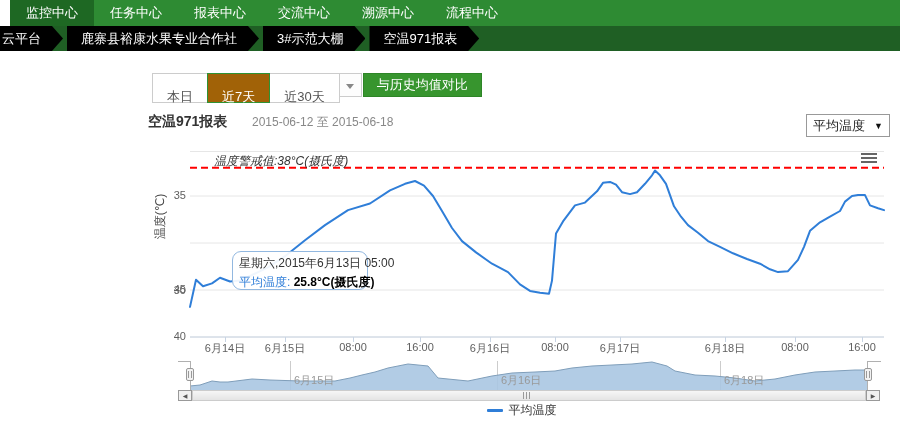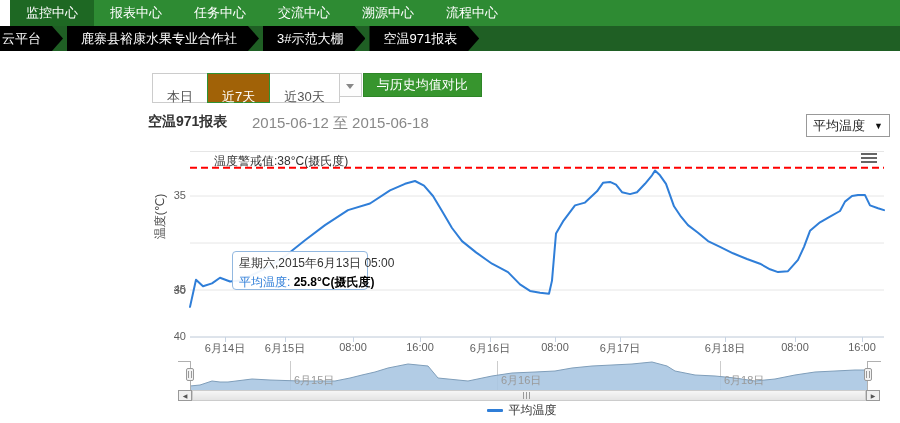--- a/index.html
+++ b/index.html
@@ -21,35 +21,35 @@
   
   .toolbar { position:absolute; left:152px; top:73px; height:24px; display:flex; }
   .rbtn { height:24px; font-size:13px; color:#555; background:#fff; border:1px solid #ccc; padding:14px 14px; margin-right:-1px; cursor:pointer; font-family:inherit; }
   .rbtn.selected { background:#a16207; border-color:#2e9234; color:#fff; position:relative; z-index:1; }
   .rbtn.arrow { width:23px; padding:0; background:#fdfdfd; }
   .caret { display:inline-block; width:0; height:0; border-left:4px solid transparent; border-right:4px solid transparent; border-top:5px solid #888; vertical-align:middle; }
   .cmp { height:24px; margin-left:2px; font-size:13px; color:#fff; background:#37952e; border:1px solid #2e8527; padding:0 13px; cursor:pointer; font-family:inherit; }
 
   
   .rtitle { position:absolute; left:148px; top:113px; font-size:14px; font-weight:bold; color:#333; }
-  .rdate  { position:absolute; left:252px; top:114px; font-size:15px; color:#888;text-align:right; }
+  .rdate  { position:absolute; left:252px; top:114px; font-size:12px; color:#888;text-align:right; }
   .select { position:absolute; left:806px; top:114px; width:84px; height:23px; border:1px solid #999; background:#fff; font-size:13px; color:#222;
             display:flex; align-items:center; justify-content:space-between; padding:0 6px; cursor:pointer; }
   .sel-caret { font-size:9px; color:#111; }
 
   
   svg { position:absolute; overflow:visible; }
   .ylab { position:absolute; width:42px; text-align:right; font-size:11px; color:#606060; }
   .ytitle { position:absolute; left:128px; top:208px; width:64px; text-align:center; font-size:12px; color:#444; transform:rotate(-90deg); }
-  .thlabel { position:absolute; left:214px; top:153px; font-size:12px; color:#333; }
+  .thlabel { position:absolute; left:214px; top:153px; font-size:12px; color:#333;font-style:italic; }
   .xlab { position:absolute; width:64px; margin-left:-32px; text-align:center; font-size:11px; color:#606060; top:341px; }
   .navlab { position:absolute; top:373px; font-size:11px; color:#999; }
 
   .tooltip { position:absolute; left:232px; top:251px; width:136px; height:39px; background:rgba(255,255,255,.93);
-             border:1px solid #92b8e0; border-radius:4px; padding:3px 6px; z-index:5; }
+             border:1px solid #92b8e0; border-radius:9px; padding:3px 6px; z-index:5; }
   .tt1 { font-size:12px; color:#333; white-space:nowrap; }
   .tt2 { font-size:12px; white-space:nowrap; margin-top:2px; }
   .tt-series { color:#2f7ed8; }
   .tt2 b { color:#000; font-size:12px; }
 
   .burger { position:absolute; left:861px; top:153px; width:16px; height:12px; cursor:pointer; }
   .burger i { display:block; height:2px; background:#666; margin-bottom:2px; }
 
   .nav-outline { position:absolute; background:#b0b0b0; }
   .handle { position:absolute; top:368px; width:8px; height:13px; background:#f2f2f2; border:1px solid #999; border-radius:2px; cursor:ew-resize; }
@@ -64,22 +64,22 @@
   .legend { position:absolute; left:148px; top:402px; width:747px; text-align:center; font-size:12px; color:#333; cursor:pointer; }
   .lgline { display:inline-block; width:16px; height:3px; vertical-align:middle; margin-right:6px; border-radius:1px; }
 </style>
 </head>
 <body>
 
 <div class="page">
 
   <div class="topnav" id="topnav">
       <div class="tn-item sel">监控中心</div>
+      <div class="tn-item">任务中心</div>
       <div class="tn-item">报表中心</div>
-      <div class="tn-item">任务中心</div>
       <div class="tn-item">交流中心</div>
       <div class="tn-item">溯源中心</div>
       <div class="tn-item">流程中心</div>
     </div>
   <div class="crumbs" id="crumbs">
       <div class="crumb first">云平台</div>
       <div class="crumb">鹿寨县裕康水果专业合作社</div>
       <div class="crumb">3#示范大棚</div>
       <div class="crumb">空温971报表</div>
     </div>

